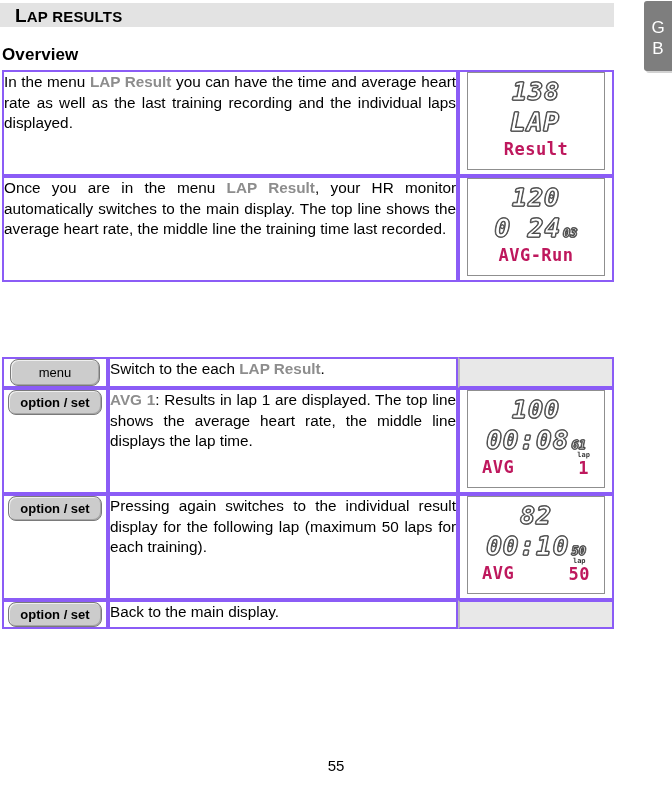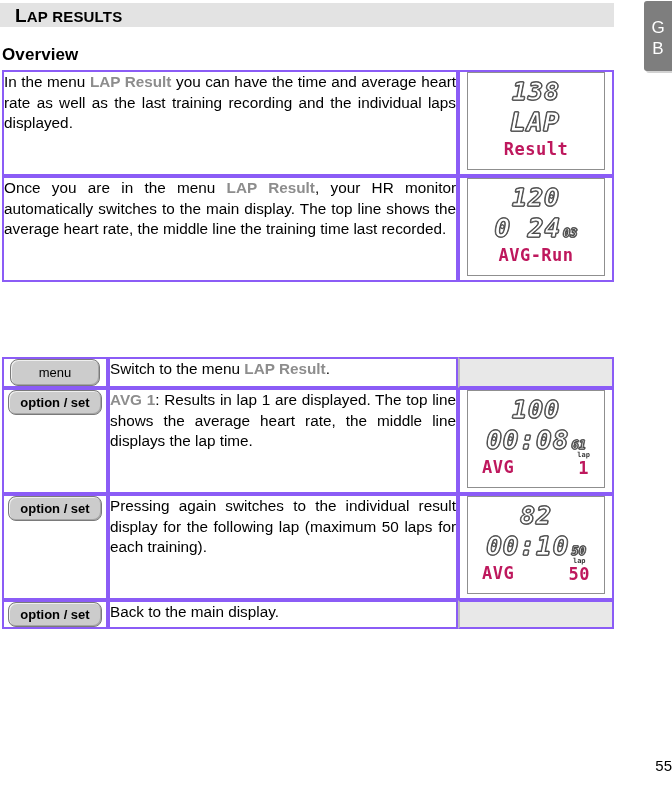--- a/index.html
+++ b/index.html
@@ -201,21 +201,21 @@
     font-size: 7px;
     color: #3a3a3a;
     margin-bottom: 1px;
   }
 
   .page-number {
     position: absolute;
     left: 0;
     right: 0;
     bottom: 12px;
-    text-align: right;
+    text-align: center;
     font-size: 15px;
   }
 </style>
 </head>
 <body>
 
 <div class="page">
 
   <div class="chapter-bar">
     <div class="chapter-title">
@@ -275,21 +275,21 @@
         <col style="width:106px">
         <col style="width:350px">
         <col style="width:156px">
       </colgroup>
     <tbody>
 
       <tr>
         <td class="btn-cell">
           <span class="key menu">menu</span>
         </td>
-        <td class="txt-cell"><span>Switch to the menu </span><span class="kw">LAP Result</span><span>.</span></td>
+        <td class="txt-cell"><span>Switch to the each </span><span class="kw">LAP Result</span><span>.</span></td>
         <td class="lcd-cell blank"></td>
       </tr>
 
       <tr>
         <td class="btn-cell">
           <span class="key optionset">option / set</span>
         </td>
         <td class="txt-cell"><span></span><span class="kw">AVG 1</span><span>: Results in lap 1 are displayed. The top line shows the average heart rate, the middle line displays the lap time.</span></td>
         <td class="lcd-cell">
           <div class="lcd">

